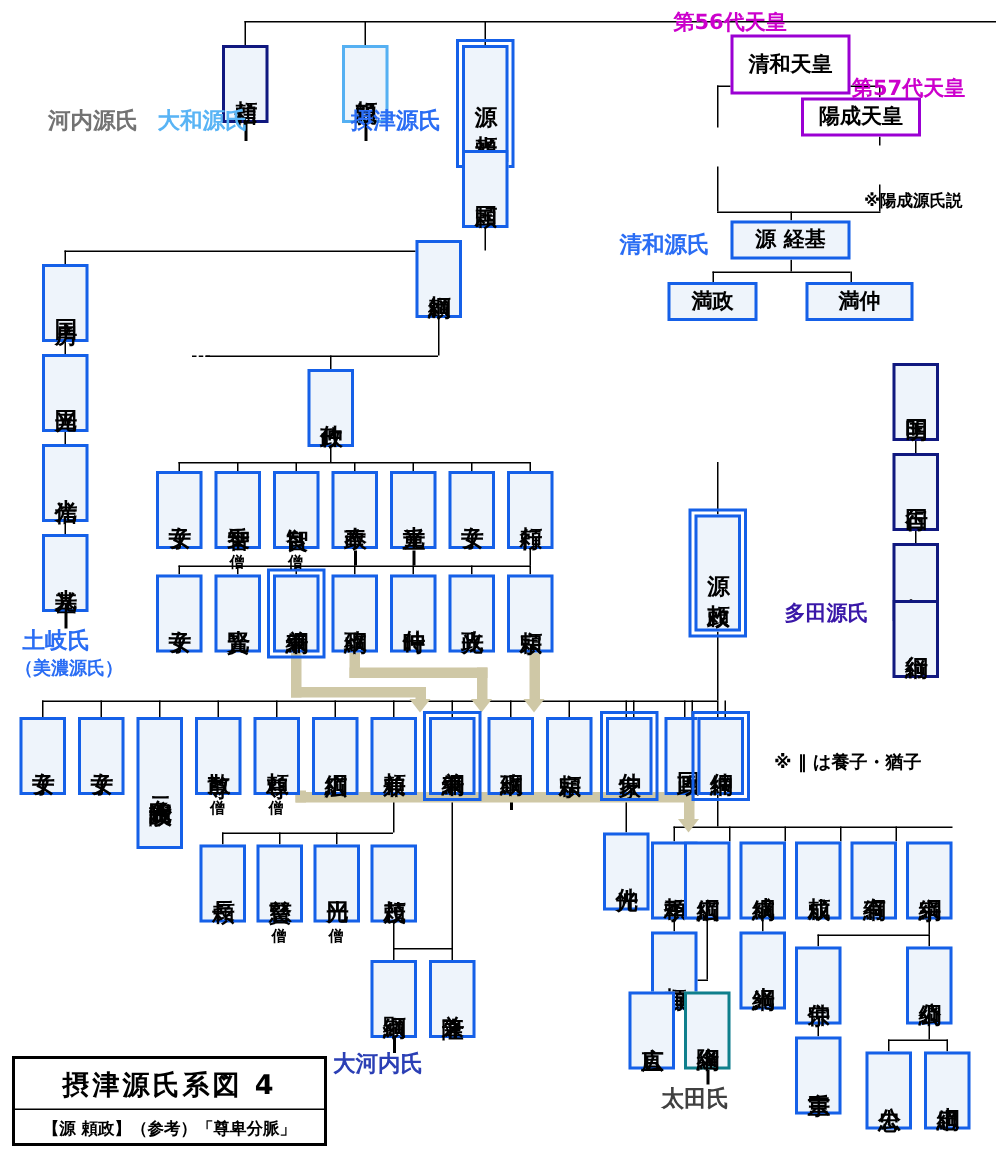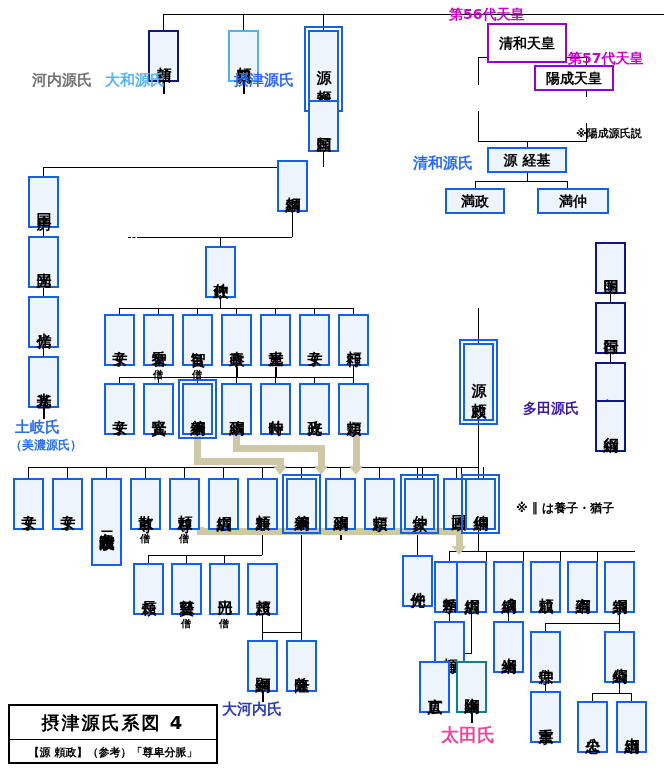--- a/index.html
+++ b/index.html
@@ -67,21 +67,21 @@
     border-right:7px solid transparent;
     border-top:9px solid #cfc8a6;
   }
 
   
   .lbl{position:absolute;font-weight:bold;z-index:7;white-space:nowrap;}
   .clan-blue{color:#2a6df4;font-size:15px;}
   .clan-navy{color:#737373;font-size:15px;}
   .clan-lblue{color:#59b4f5;font-size:15px;}
   .clan-deep{color:#2b3fb5;font-size:15px;}
-  .clan-teal{color:#ec4899;font-size:18px;}
+  .clan-teal{color:#404040;font-size:15px;}
   .clan-tada{color:#3a18a8;font-size:14px;}
   .clan-sub{color:#2a6df4;font-size:12px;font-weight:bold;}
   .emp{color:#cc00cc;font-size:14px;font-weight:bold;}
   .note{color:#000;font-size:11px;font-weight:bold;}
   .monk{position:absolute;color:#000;font-size:10px;font-weight:bold;z-index:7;}
   .legend{position:absolute;color:#000;font-size:12px;font-weight:bold;z-index:7;white-space:nowrap;}
 
   
   #title-box{
     position:absolute;left:8px;top:704px;width:210px;height:60px;

